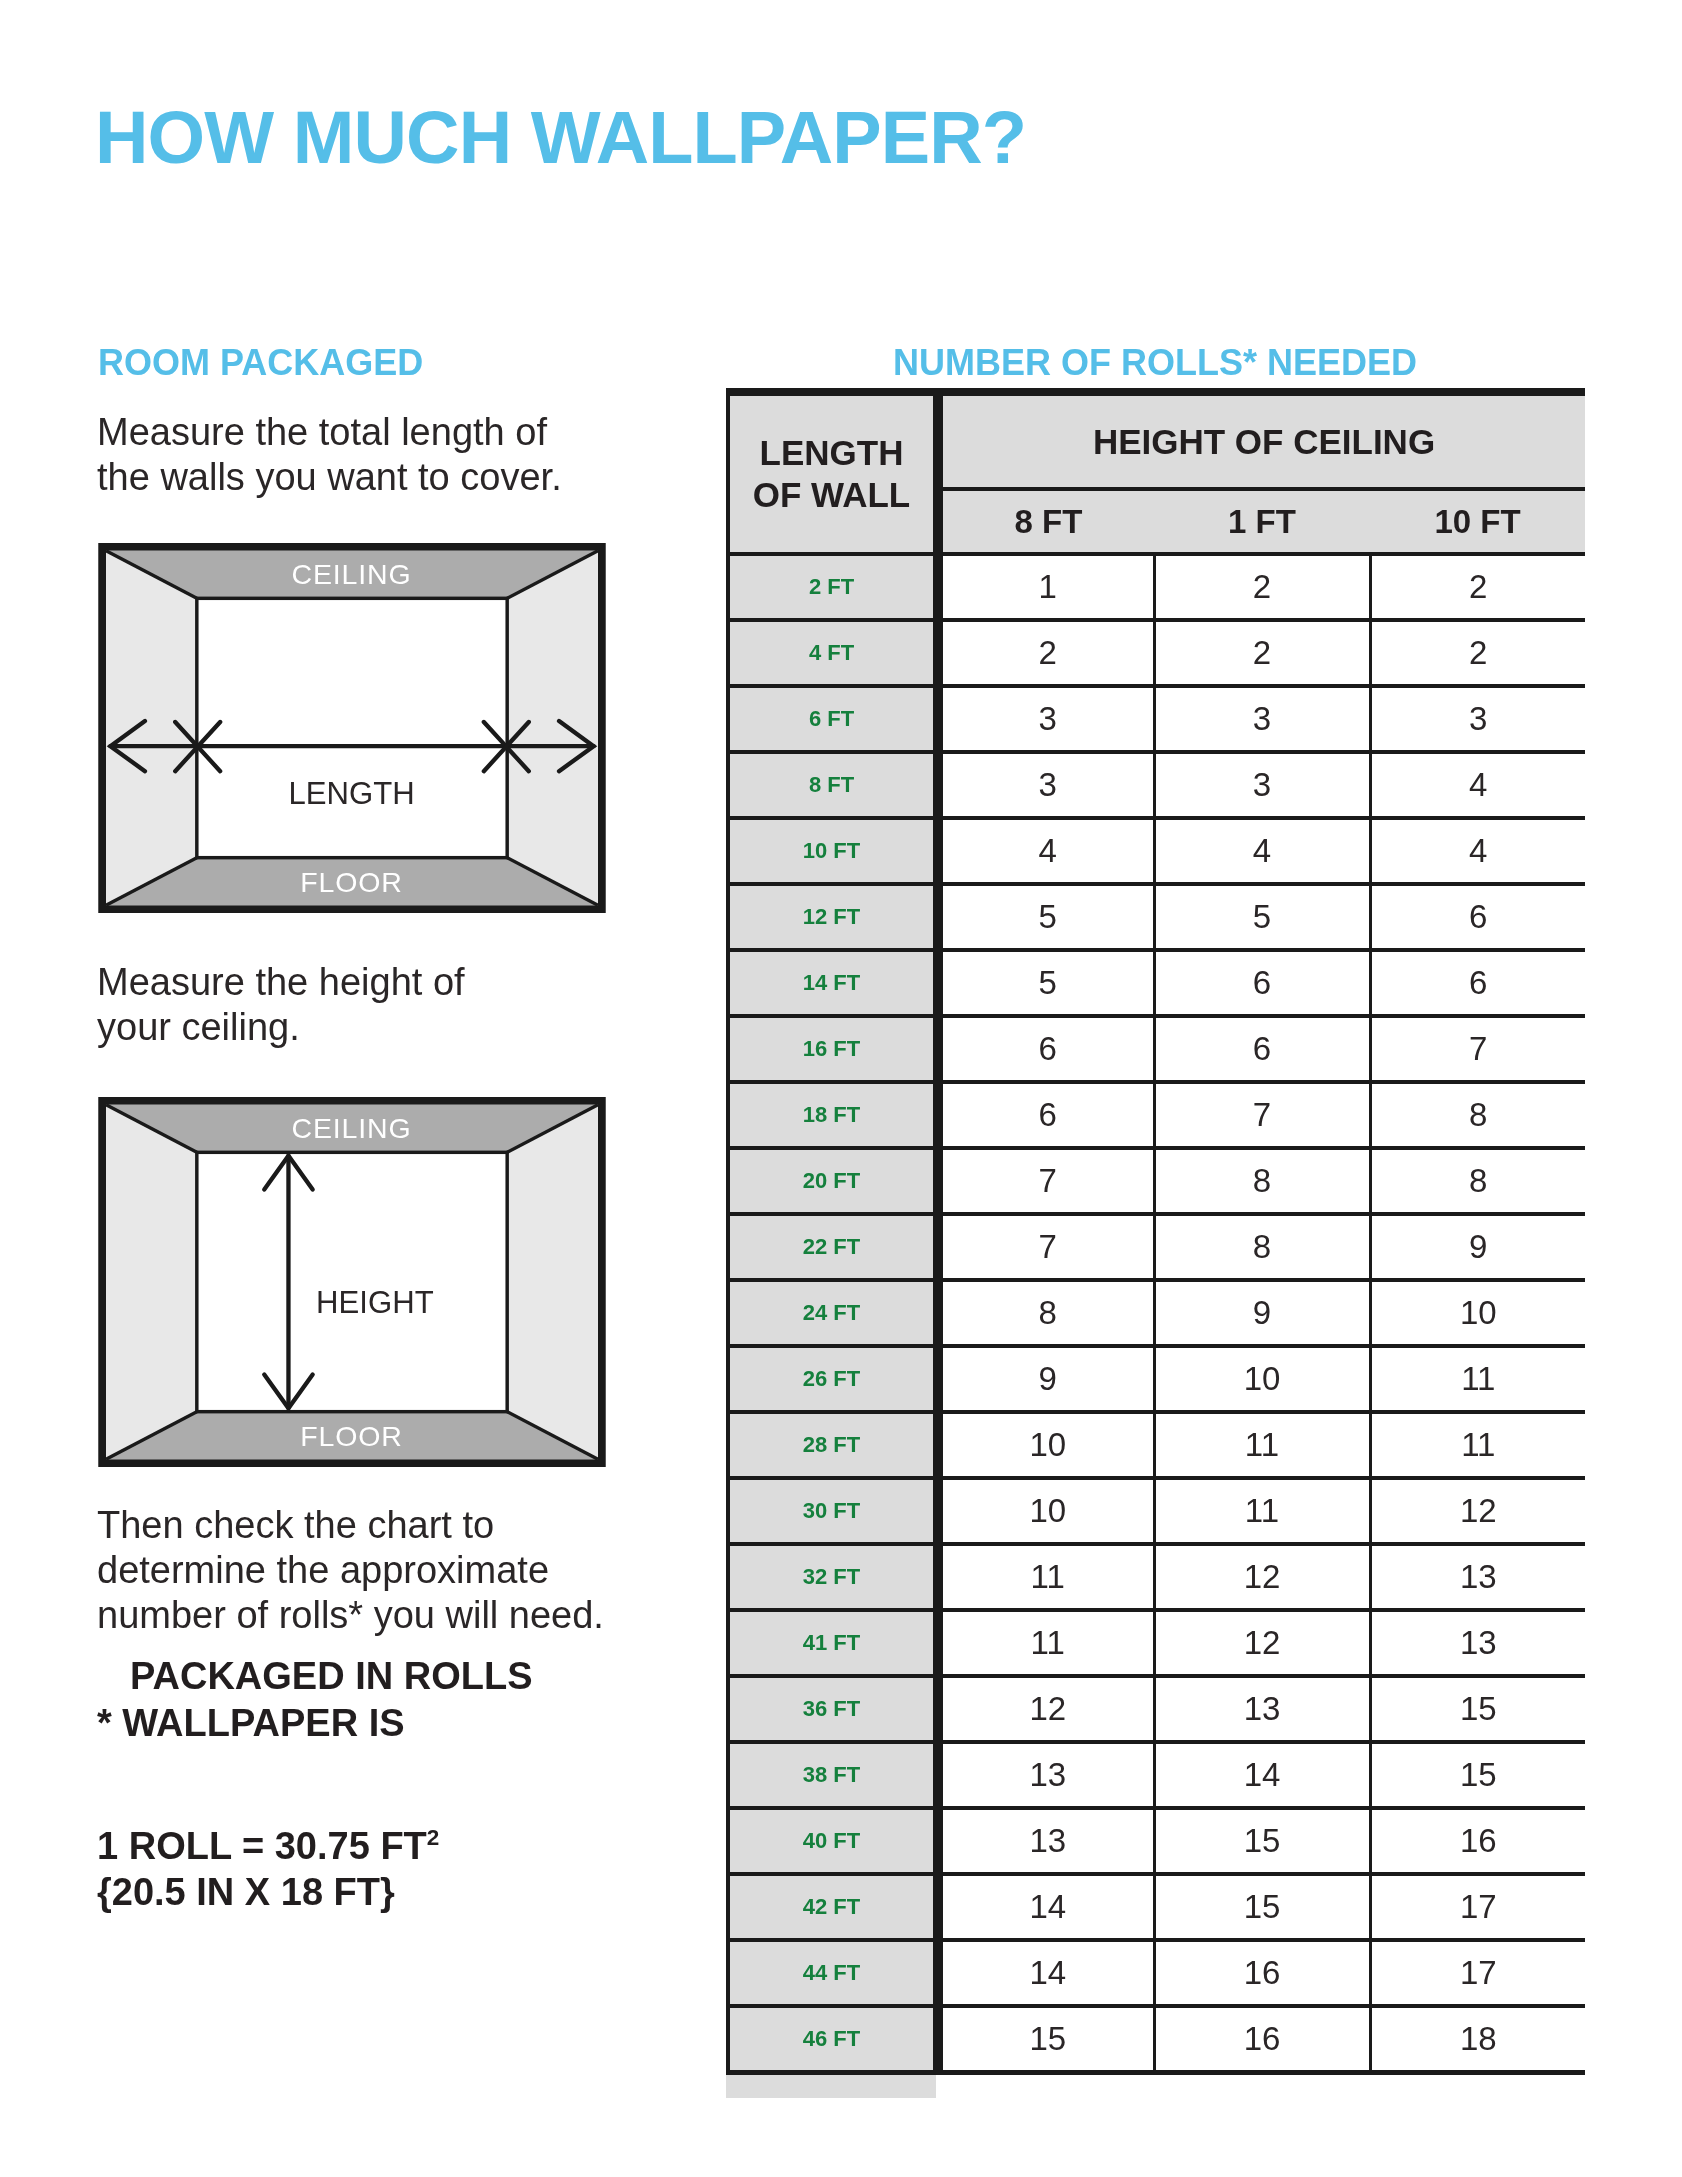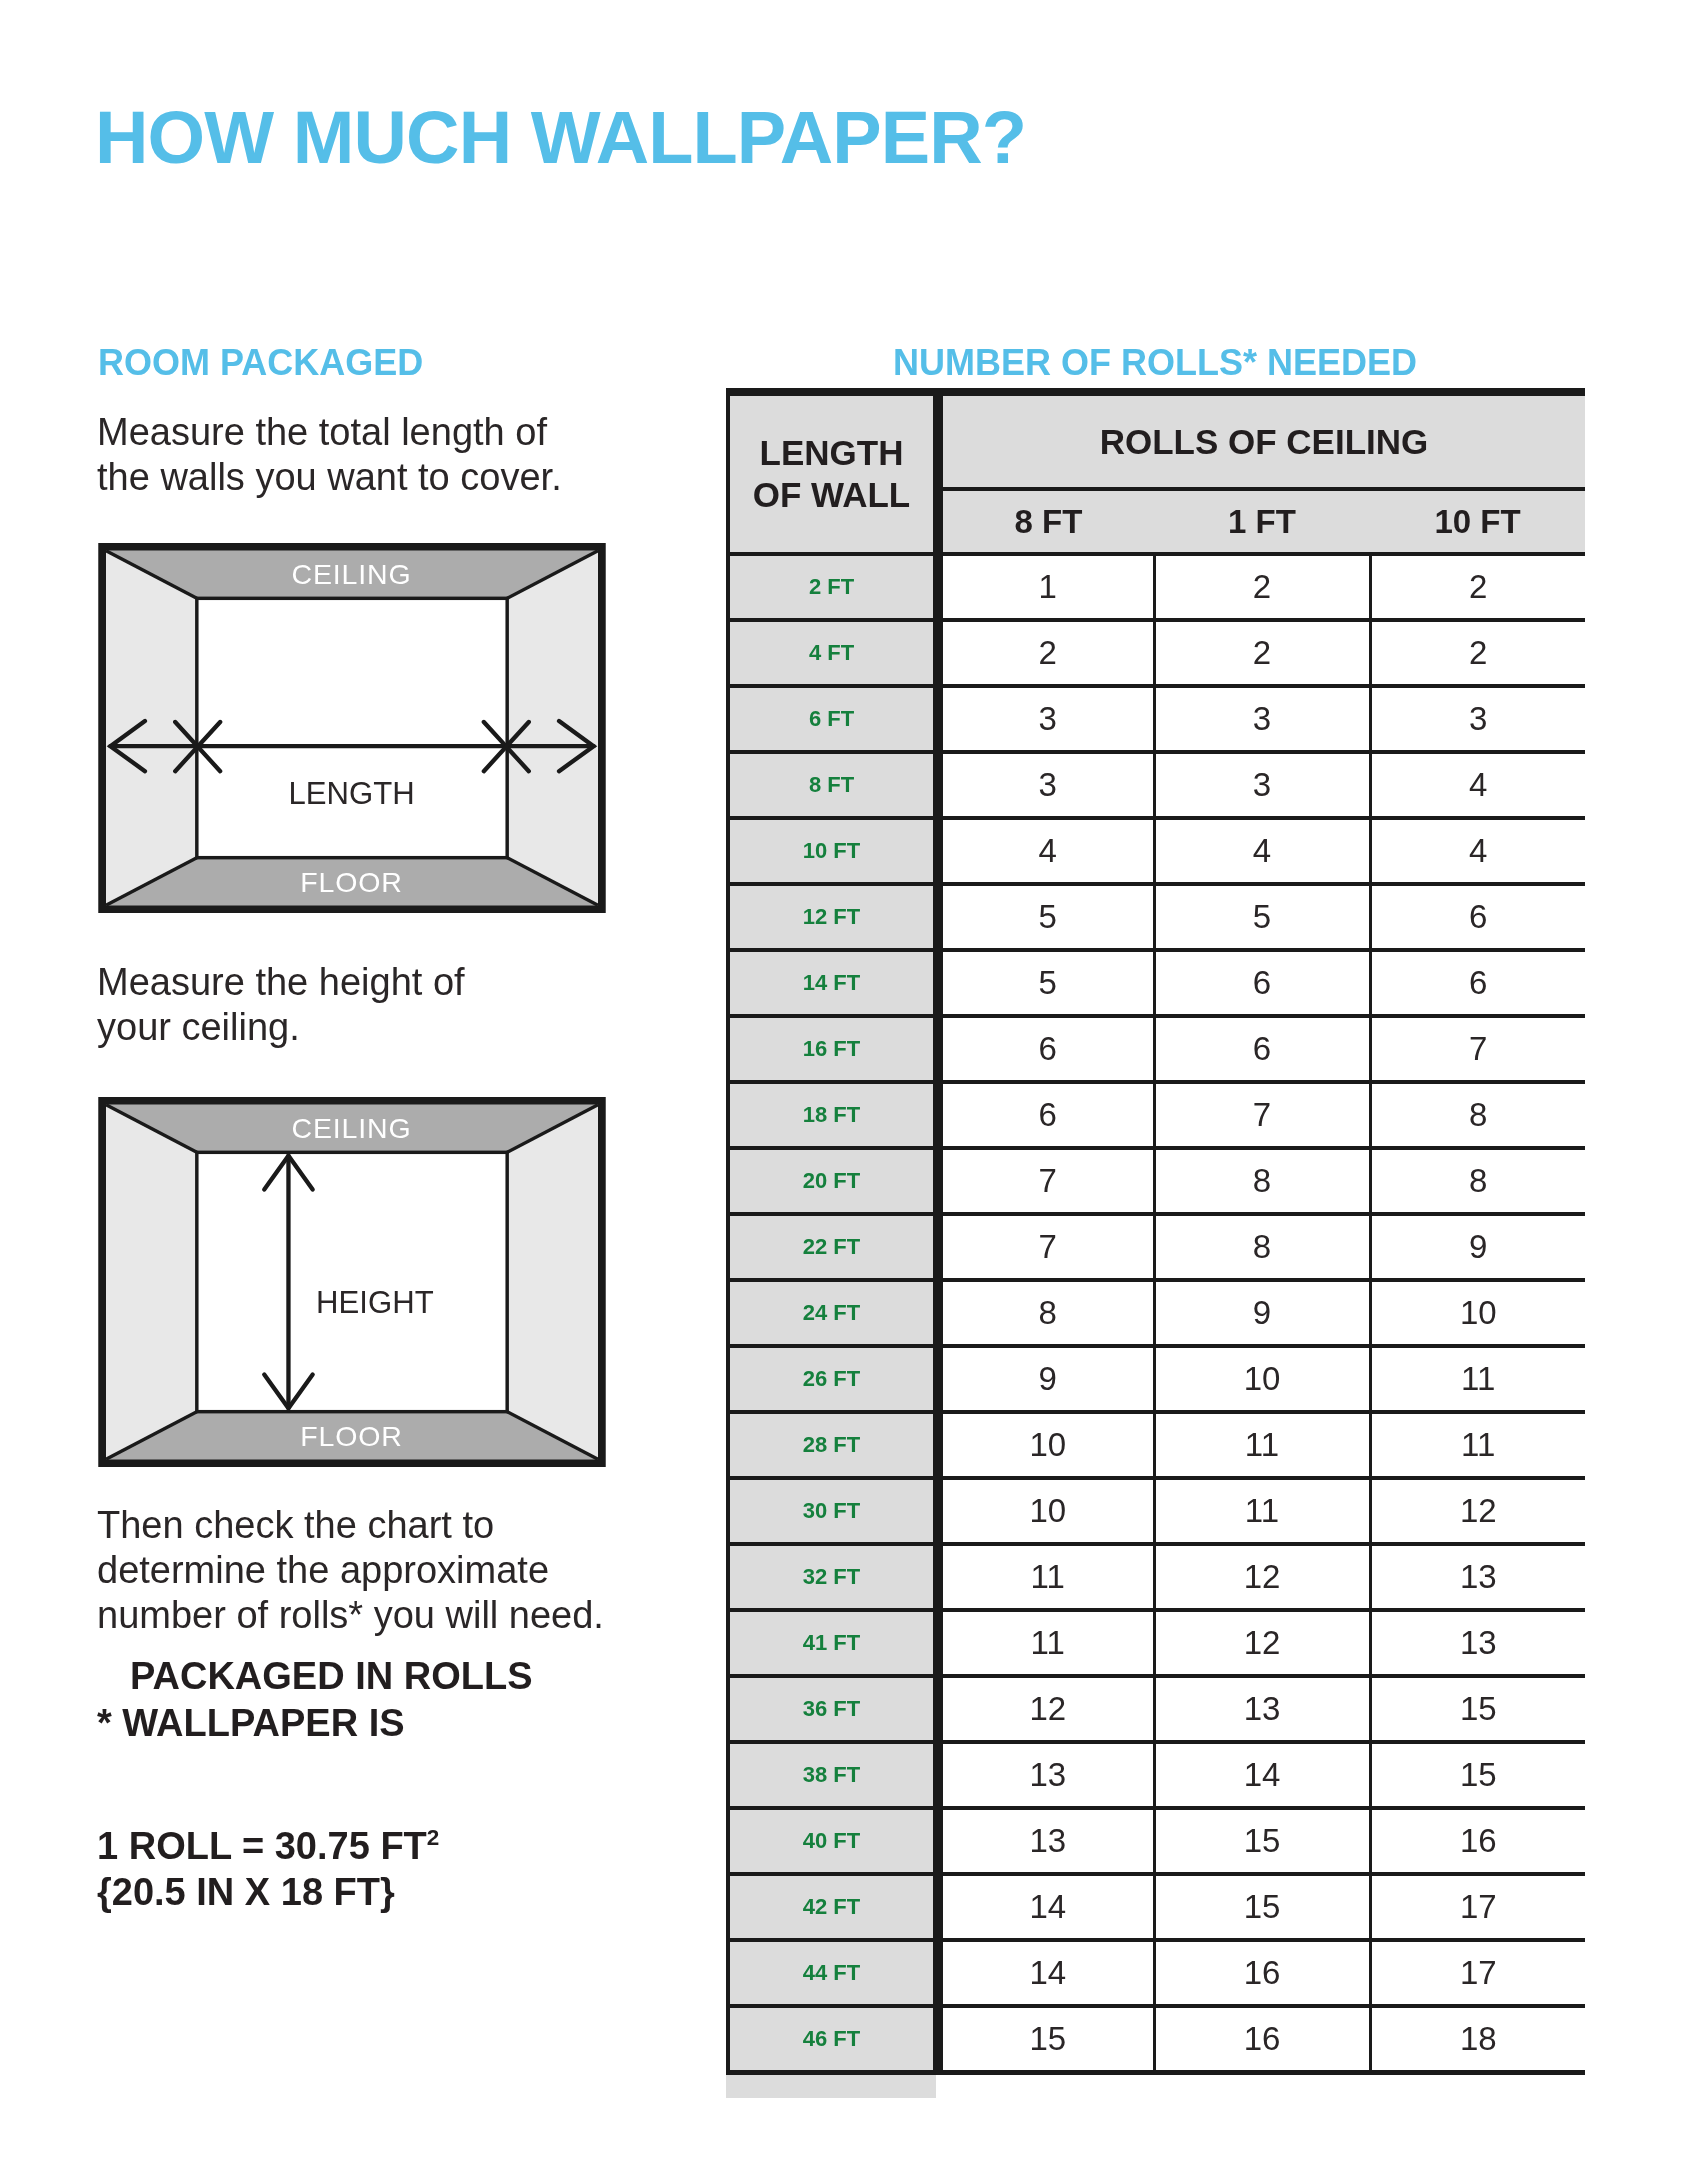--- a/index.html
+++ b/index.html
@@ -148,21 +148,21 @@
           <col style="width:216px">
           <col style="width:216px">
           <col style="width:215px">
         </colgroup>
       <thead>
         <tr>
           <th class="corner" rowspan="2">
             <div>LENGTH</div>
             <div>OF WALL</div>
           </th>
-          <th class="hoc" colspan="3">ROLLS OF CEILING</th>
+          <th class="hoc" colspan="3">HEIGHT OF CEILING</th>
         </tr>
         <tr class="subhead">
           <th>8 FT</th>
           <th>1 FT</th>
           <th>10 FT</th>
         </tr>
       </thead>
       <tbody>
         <tr>
             <th>2 FT</th>

